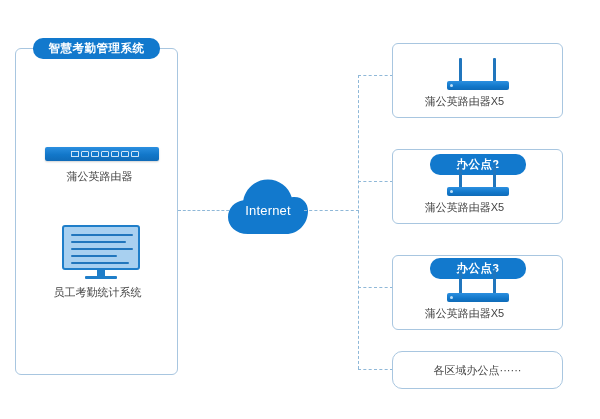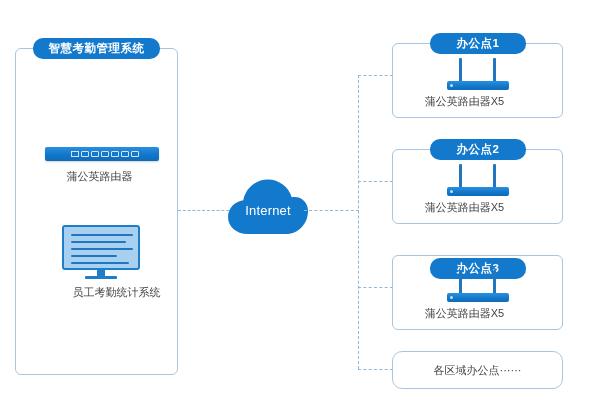--- a/index.html
+++ b/index.html
@@ -130,21 +130,21 @@
   .monitor .stand-base {
     position: absolute;
     left: 23px;
     top: 51px;
     width: 32px;
     height: 3px;
     background: #1f7ec9;
     border-radius: 1px;
   }
   .hq-pc-caption {
-    left: 26px;
+    left: 7px;
     top: 285px;
     width: 181px;
   }
 
   
   .cloud-wrap {
     position: absolute;
     left: 226px;
     top: 176px;
     width: 84px;
@@ -307,31 +307,30 @@
 
   <div class="link-h" style="left:304px; top:210px; width:55px;"></div>
   <div class="link-v" style="left:358px; top:75px; height:294px;"></div>
 
   <div class="link-h" style="left:358px; top:75px;  width:35px;"></div>
   <div class="link-h" style="left:358px; top:181px; width:35px;"></div>
   <div class="link-h" style="left:358px; top:287px; width:35px;"></div>
   <div class="link-h" style="left:358px; top:369px; width:35px;"></div>
 
   <div class="office-box" style="top:43px; height:75px;"></div>
-  <div class="banner office-banner" style="top:33px;">办公点1</div>
   <div class="wifi-router" style="left:447px; top:58px;">
     <span class="ant left"></span>
     <span class="ant right"></span>
     <span class="body"></span>
     <span class="led"></span>
   </div>
   <div class="office-caption" style="top:94px;">蒲公英路由器X5</div>
 
   <div class="office-box" style="top:149px; height:75px;"></div>
-  <div class="banner office-banner" style="top:139px;">办公点2</div>
+  <div class="banner office-banner" style="top:154px;">办公点2</div>
   <div class="wifi-router" style="left:447px; top:164px;">
     <span class="ant left"></span>
     <span class="ant right"></span>
     <span class="body"></span>
     <span class="led"></span>
   </div>
   <div class="office-caption" style="top:200px;">蒲公英路由器X5</div>
 
   <div class="office-box" style="top:255px; height:75px;"></div>
   <div class="banner office-banner" style="top:258px;">办公点3</div>

